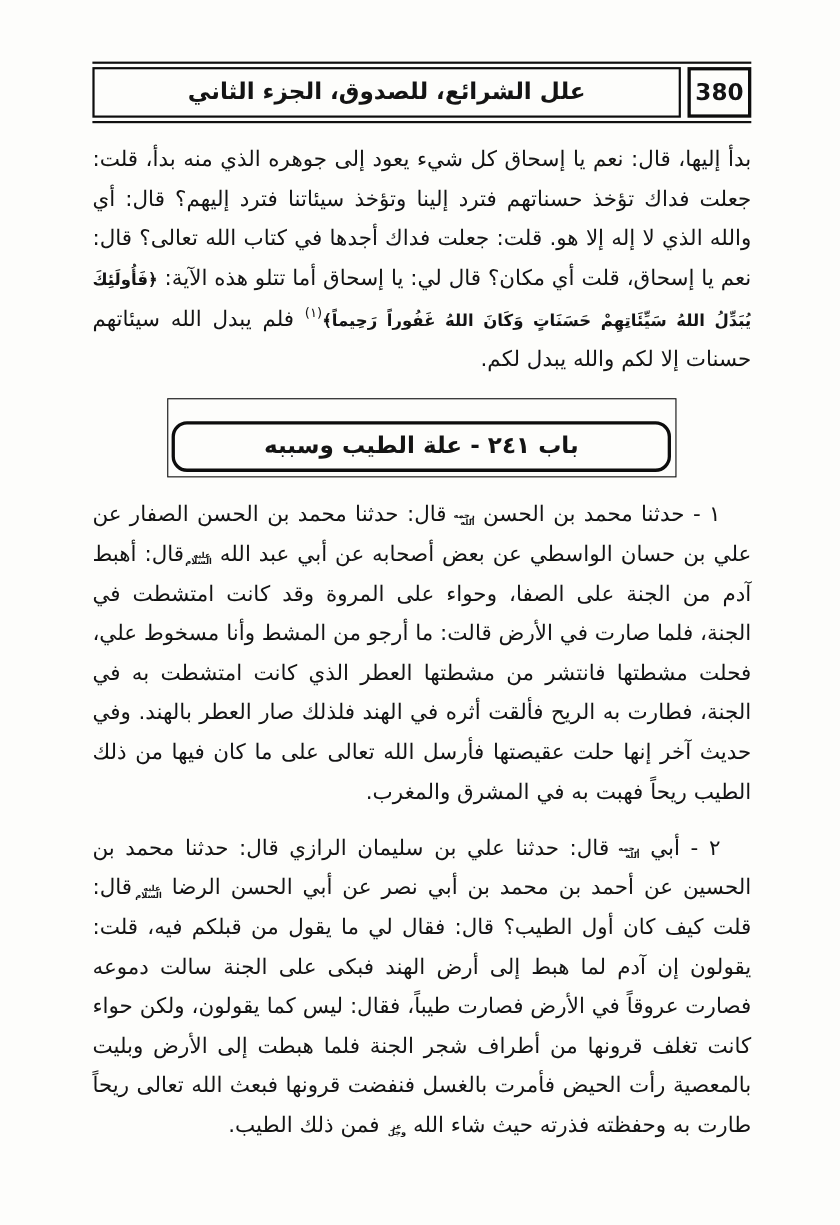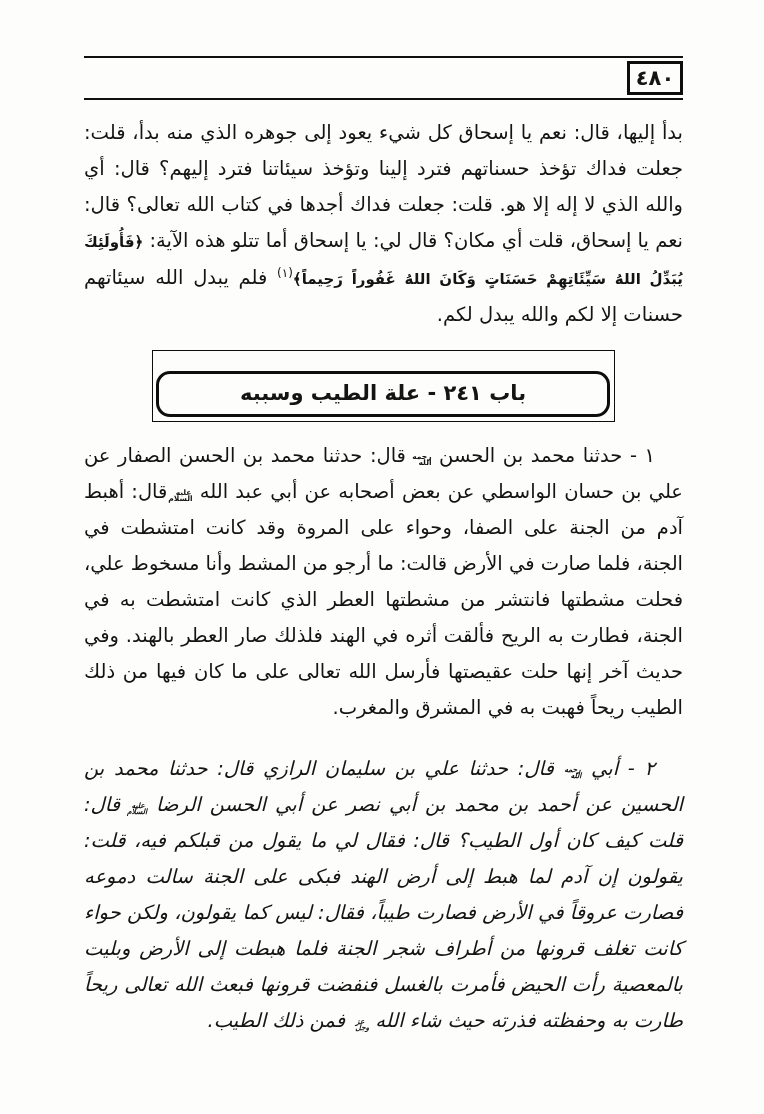--- a/index.html
+++ b/index.html
@@ -70,21 +70,21 @@
   .para {
     font-size: 19.5px;
     line-height: 36px;
     text-align: justify;
     text-align-last: right;
     margin: 0;
   }
   .intro-para { margin-top: 15px; }
   .hadith { text-indent: 28px; }
   .hadith-1 { margin-top: 0; }
-  .hadith-2 { margin-top: 25px; font-style: italic; }
+  .hadith-2 { margin-top: 15px; }
   .verse {
     font-weight: bold;
     font-size: 15px;
   }
   .fnref {
     font-size: 12px;
     vertical-align: super;
     line-height: 0;
   }
   .honorific {
@@ -139,21 +139,24 @@
 </head>
 <body>
 
 <div class="page">
   <div class="content">
 
     <div class="header">
       <div class="hairline-top"></div>
       <div class="header-row">
         <div class="page-box">
-          <span>٤٨٠</span>
+          <span>380</span>
+        </div>
+        <div class="title-box">
+          <span>علل الشرائع، للصدوق، الجزء الثاني</span>
         </div>
       </div>
       <div class="hairline-bottom"></div>
     </div>
 
     <p class="para intro-para"><span>بدأ إليها، قال: نعم يا إسحاق كل شيء يعود إلى جوهره الذي منه بدأ، قلت: جعلت فداك تؤخذ حسناتهم فترد إلينا وتؤخذ سيئاتنا فترد إليهم؟ قال: أي والله الذي لا إله إلا هو. قلت: جعلت فداك أجدها في كتاب الله تعالى؟ قال: نعم يا إسحاق، قلت أي مكان؟ قال لي: يا إسحاق أما تتلو هذه الآية: </span><span class="verse">﴿فَأُولَئِكَ يُبَدِّلُ اللهُ سَيِّئَاتِهِمْ حَسَنَاتٍ وَكَانَ اللهُ غَفُوراً رَحِيماً﴾</span><sup class="fnref">(١)</sup><span> فلم يبدل الله سيئاتهم حسنات إلا لكم والله يبدل لكم.</span></p>
 
     <div class="bab-outer">
       <div class="bab-inner">
         <span>باب ٢٤١ - علة الطيب وسببه</span>

